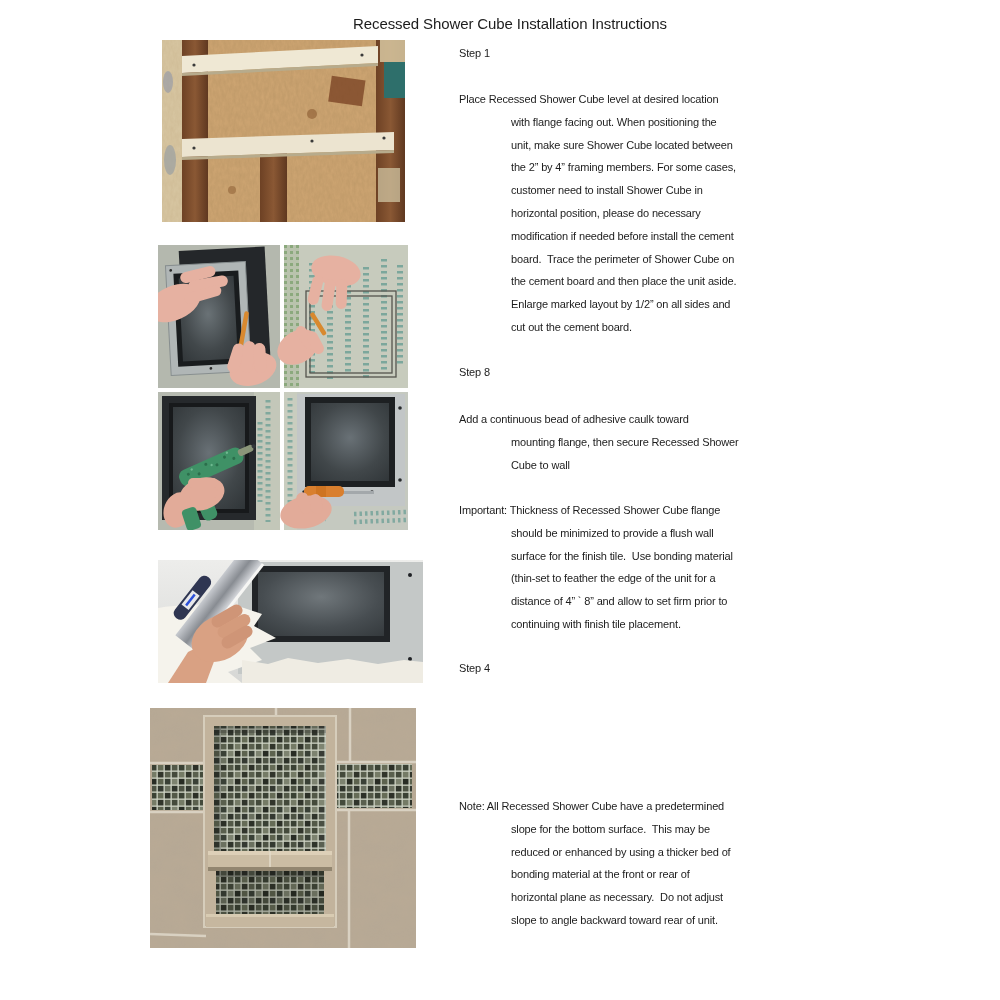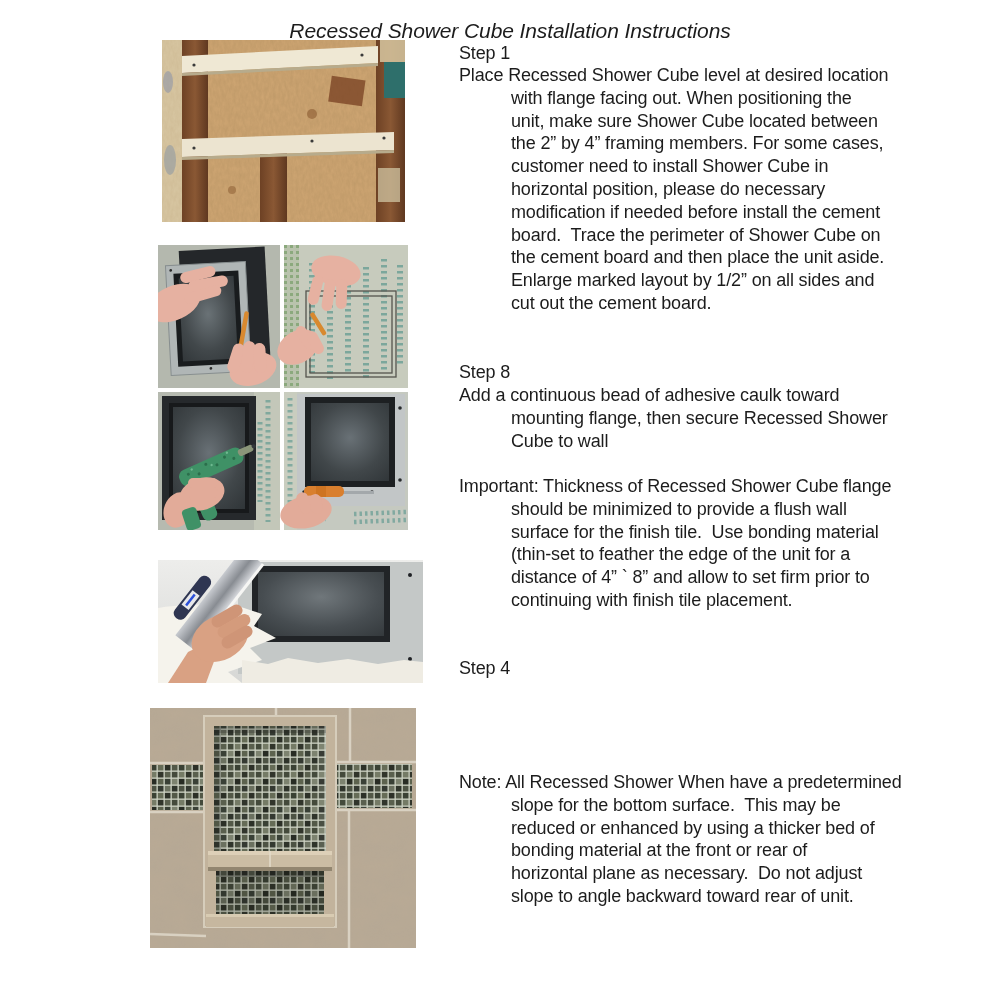--- a/index.html
+++ b/index.html
@@ -3,26 +3,26 @@
 <meta charset="utf-8">
 <style>
   html,body{margin:0;padding:0;}
   body{
     width:1000px;height:1000px;position:relative;background:#ffffff;
     font-family:"Liberation Sans",sans-serif;color:#1c1c1c;overflow:hidden;
   }
   .page{position:absolute;inset:0;background:#fff;}
   .title{
     position:absolute;top:5px;left:0;width:1000px;box-sizing:border-box;padding-left:20px;
-    text-align:center;font-size:21px;font-weight:400;letter-spacing:-0.1px;font-style:italic;
+    text-align:center;font-size:15px;font-weight:400;letter-spacing:-0.1px;
   }
   .photo{position:absolute;line-height:0;margin:0;}
-  .rc{position:absolute;left:459px;font-size:18px;line-height:22.8px;letter-spacing:-0.15px;}
+  .rc{position:absolute;left:459px;font-size:11px;line-height:22.8px;letter-spacing:-0.15px;}
   .heading{white-space:pre;}
-  .para{padding-left:52px;text-indent:-52px;white-space:pre;}
+  .para{padding-left:52px;text-indent:-52px;white-space:pre;margin-top:24px;}
 </style>
 <title>Recessed Shower Cube Installation Instructions</title></head>
 <body>
 
 <div class="page">
 
   <h1 class="title">Recessed Shower Cube Installation Instructions</h1>
 
   <figure class="photo" style="left:162px;top:40px;" aria-label="Stud wall with OSB sheathing and two horizontal 2x4 blocking boards">
     <svg width="243" height="182" viewBox="0 0 243 182">
@@ -355,20 +355,20 @@
 
   <div class="rc para" style="top:475px">Important: Thickness of Recessed Shower Cube flange
 should be minimized to provide a flush wall
 surface for the finish tile.  Use bonding material
 (thin-set to feather the edge of the unit for a
 distance of 4” ` 8” and allow to set firm prior to
 continuing with finish tile placement.</div>
 
   <div class="rc heading" style="top:657px">Step 4</div>
 
-  <div class="rc para" style="top:771px">Note: All Recessed Shower When have a predetermined
+  <div class="rc para" style="top:771px">Note: All Recessed Shower Cube have a predetermined
 slope for the bottom surface.  This may be
 reduced or enhanced by using a thicker bed of
 bonding material at the front or rear of
 horizontal plane as necessary.  Do not adjust
 slope to angle backward toward rear of unit.</div>
 
 </div>
 
 </body></html>

